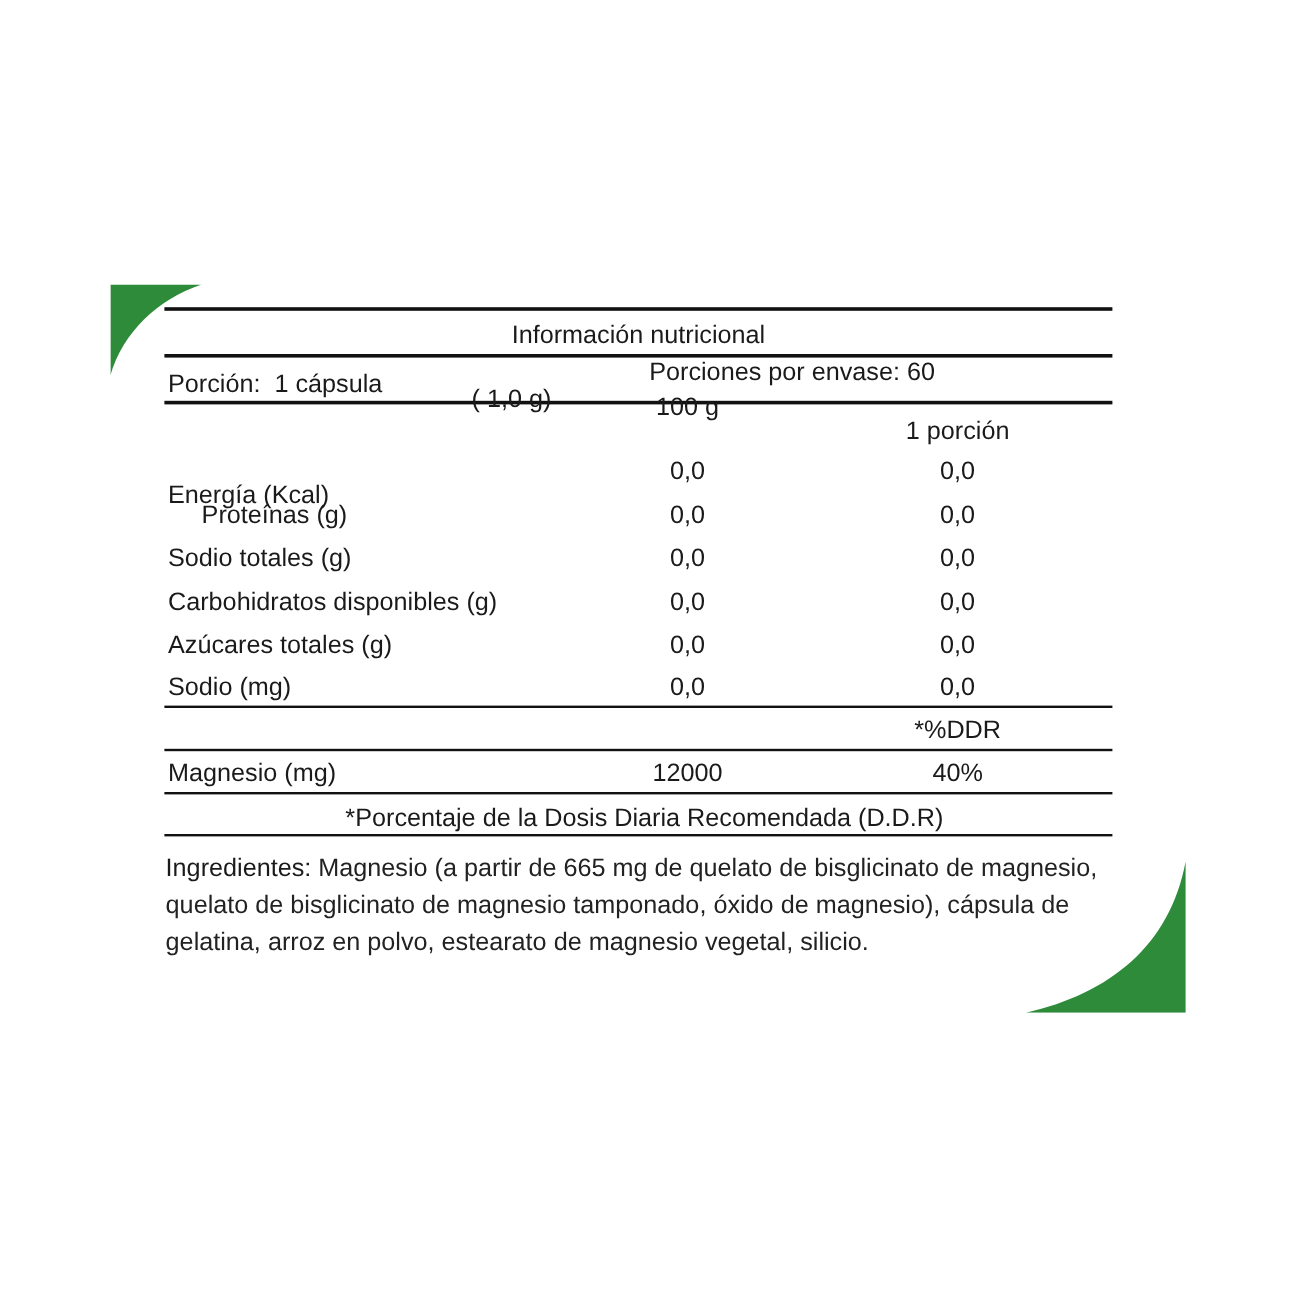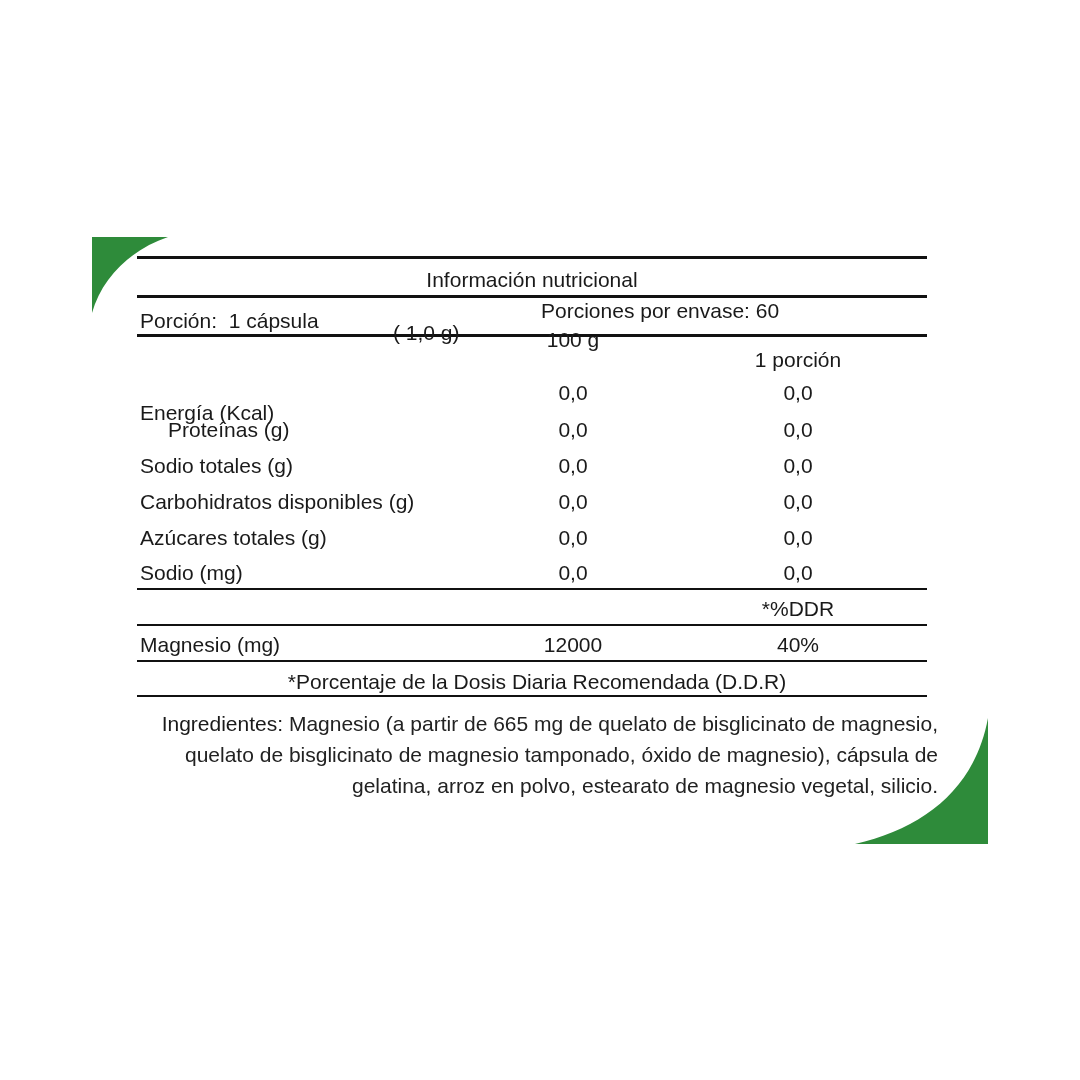--- a/index.html
+++ b/index.html
@@ -4,21 +4,21 @@
 <style>
   html,body{margin:0;padding:0;}
   body{width:1080px;height:1080px;background:#ffffff;position:relative;overflow:hidden;
        font-family:"Liberation Sans","DejaVu Sans",sans-serif;color:#1a1a1a;}
   .corner{position:absolute;}
   .corner svg{display:block;}
   .hline{position:absolute;left:137px;width:790px;background:#111;}
   .txt{position:absolute;white-space:nowrap;font-size:21px;line-height:24px;}
   .b{font-weight:normal;}
   .c{text-align:center;}
-  .ingredients{position:absolute;left:138px;top:708px;width:800px;text-align:right;
+  .ingredients{position:absolute;left:138px;top:708px;width:800px;text-align:left;
                font-size:21px;line-height:31px;color:#222;}
 </style>
 </head>
 <body>
 
 <div class="corner" style="left:92px;top:237px;">
   <svg width="78" height="78" viewBox="0 0 78 78">
     <path d="M0 0 L76 0 C40 12 10 40 0 76 Z" fill="#2e8b3a"></path>
   </svg>
 </div>

